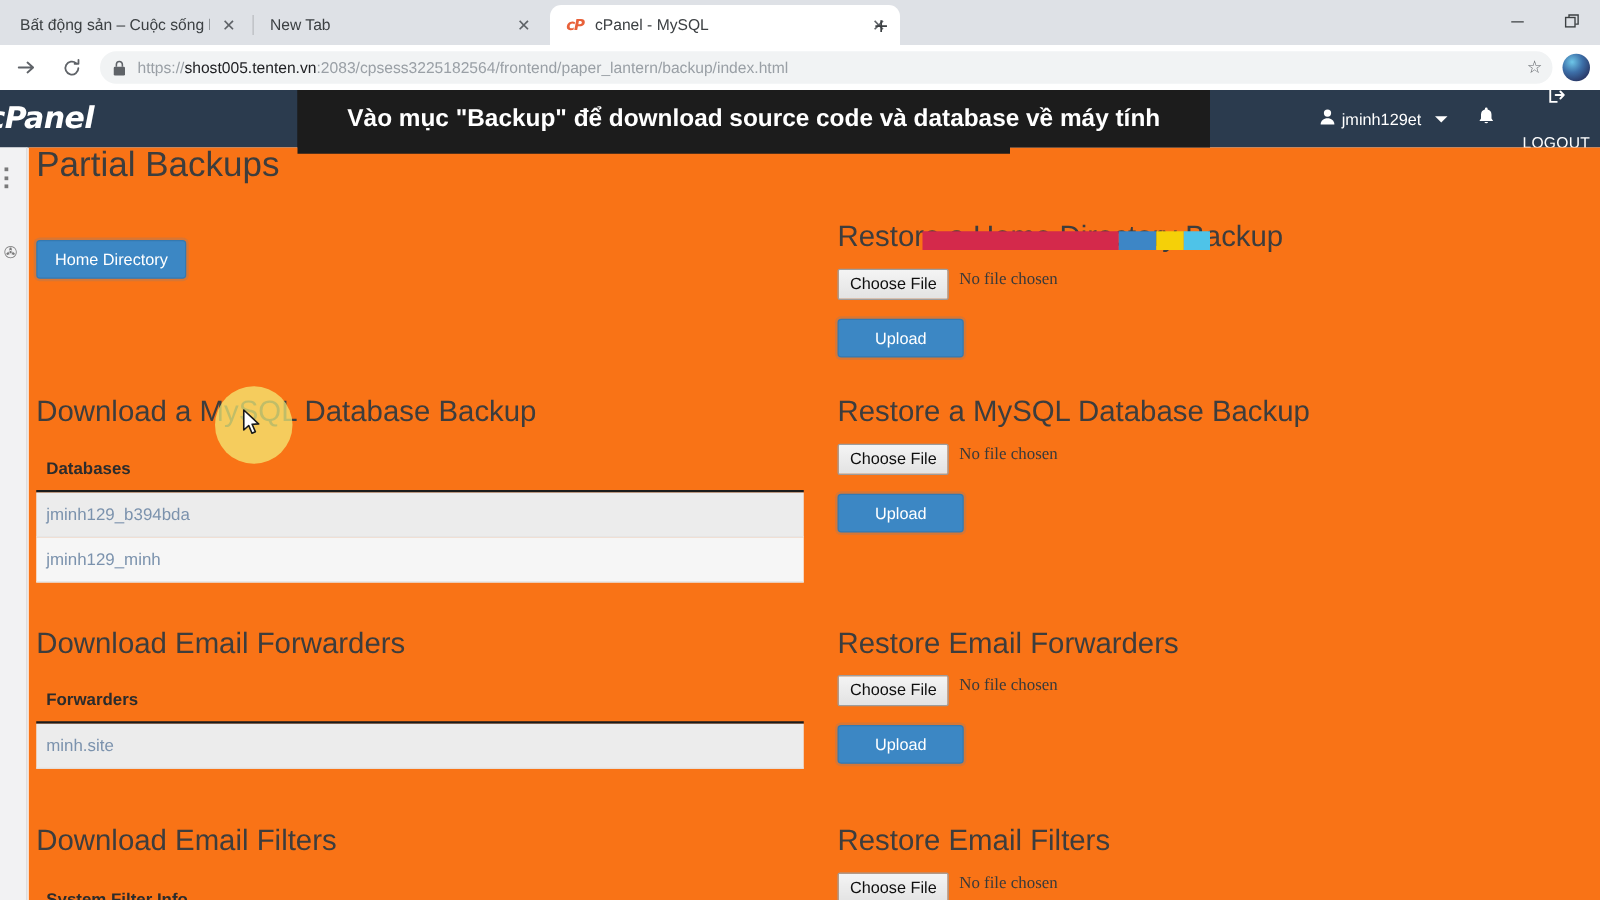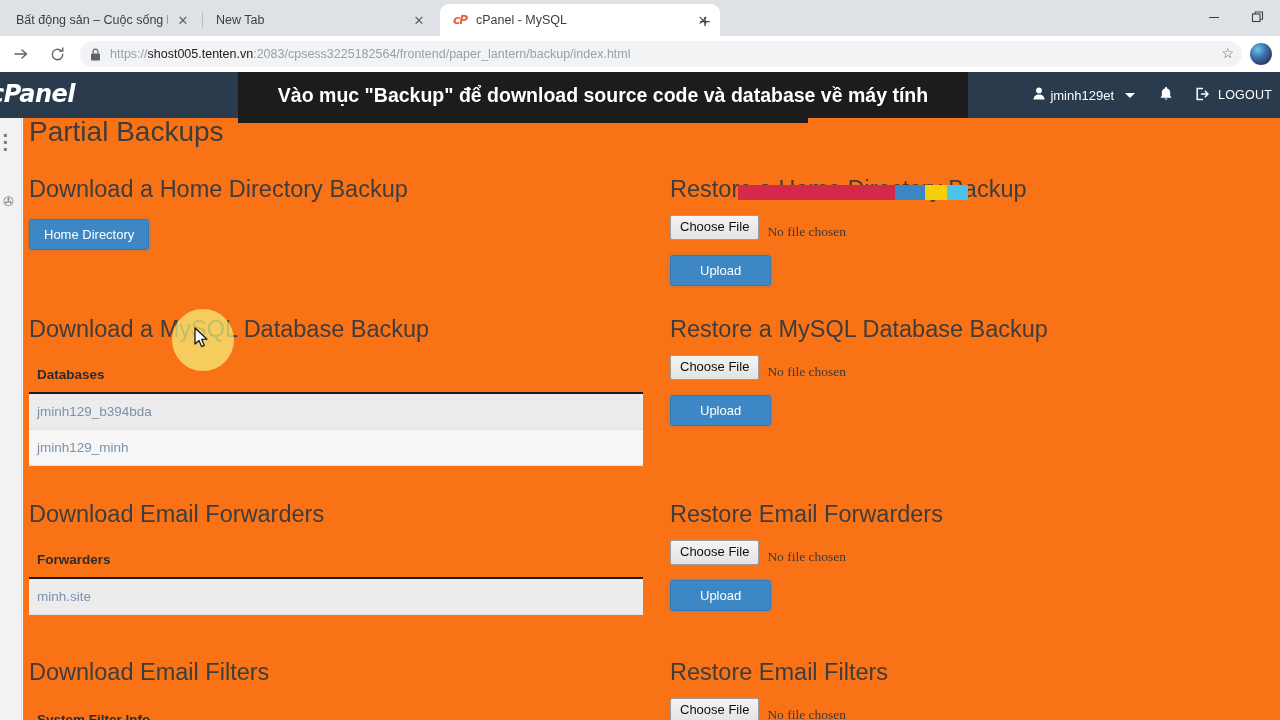--- a/index.html
+++ b/index.html
@@ -149,22 +149,22 @@
     padding: 0 10px;
   }
   .cp-caret {
     width: 0; height: 0; margin-left: 6px;
     border-left: 5px solid transparent;
     border-right: 5px solid transparent;
     border-top: 5px solid #ffffff;
   }
   .cp-bell { padding: 0 14px; font-size: 15px; }
   .cp-logout {
-    display: flex; align-items: center; gap: 9px;
-    padding: 0 8px 0 8px; font-size: 12.5px; letter-spacing: 0.2px;
+    display: flex; align-items: center; gap: 21px;
+    padding: 0 8px 0 8px; font-size: 12.5px; letter-spacing: 0.2px; flex-direction: column;
   }
 
   
   .banner-overlay {
     position: absolute; left: 238px; top: 0;
     width: 730px; height: 46px;
     background: #1c1c1c;
     display: flex; align-items: center; justify-content: center;
     z-index: 5;
   }
@@ -234,21 +234,21 @@
     color: #ffffff;
     font-size: 13px;
     padding: 8px 14px;
     border-radius: 3px;
     box-shadow: 0 0 0 2px rgba(60,135,196,0.18);
     line-height: 1;
     font-family: "Liberation Sans", sans-serif;
   }
   .btn-upload { padding: 8px 29px; }
 
-  .filerow { display: flex; align-items: flex-end; gap: 8px; }
+  .filerow { display: flex; align-items: flex-start; gap: 8px; }
   .choose-file {
     background: linear-gradient(#f4f4f4, #e3e3e3);
     border: 1px solid #9d9d9d;
     border-radius: 2px;
     font-size: 13px; color: #0f0f0f;
     padding: 3px 9px;
     line-height: 1.3;
     font-family: "Liberation Sans", sans-serif;
   }
   .nofile {
@@ -406,21 +406,20 @@
     <div class="ms-icon ms-glyph">✇</div>
   </div>
 
   <div class="content">
 
     <div class="page-title">Partial Backups</div>
 
     <div class="grid">
 
       <div class="col-left" style="top:58px">
-        <div class="sect-title">Download a Home Directory Backup</div>
         <div style="margin-top:16px">
           <span class="btn">Home Directory</span>
         </div>
       </div>
 
       <div class="col-right" style="top:58px">
         <div class="sect-title">Restore a Home Directory Backup</div>
         <div class="filerow" style="margin-top:12px">
           <span class="choose-file">Choose File</span>
           <span class="nofile">No file chosen</span>

